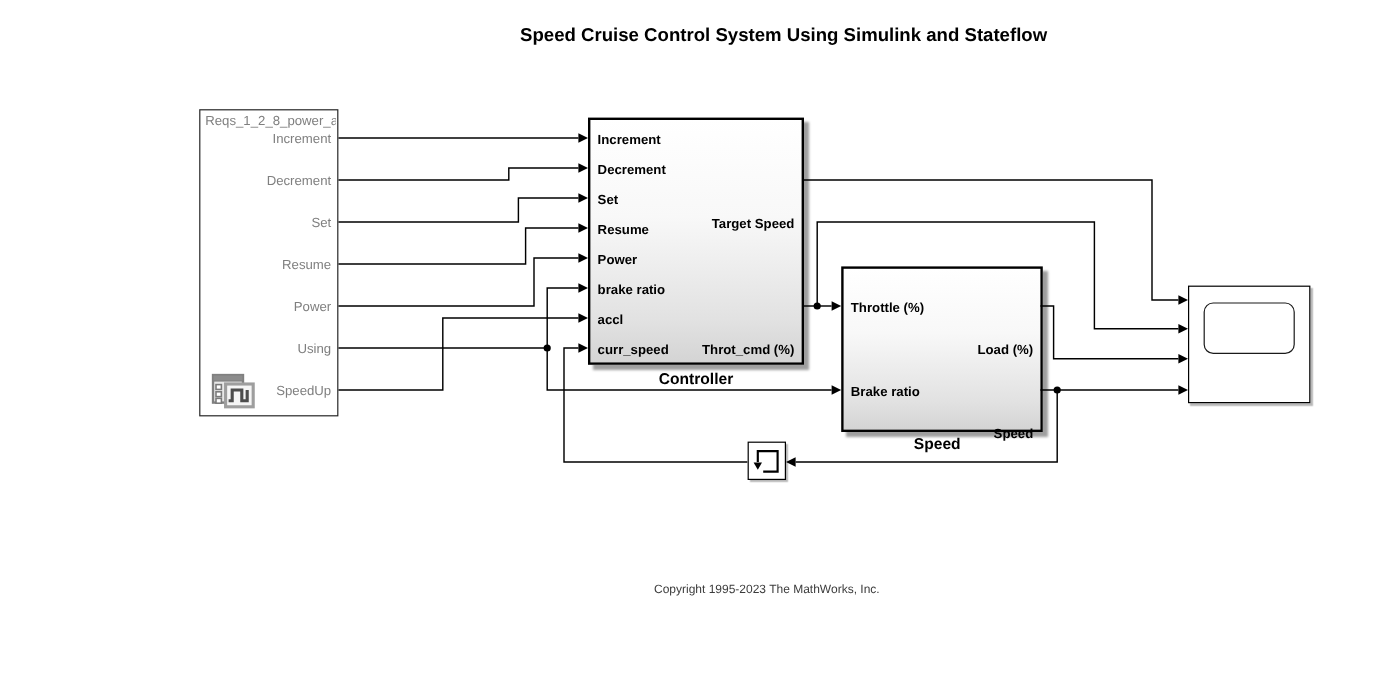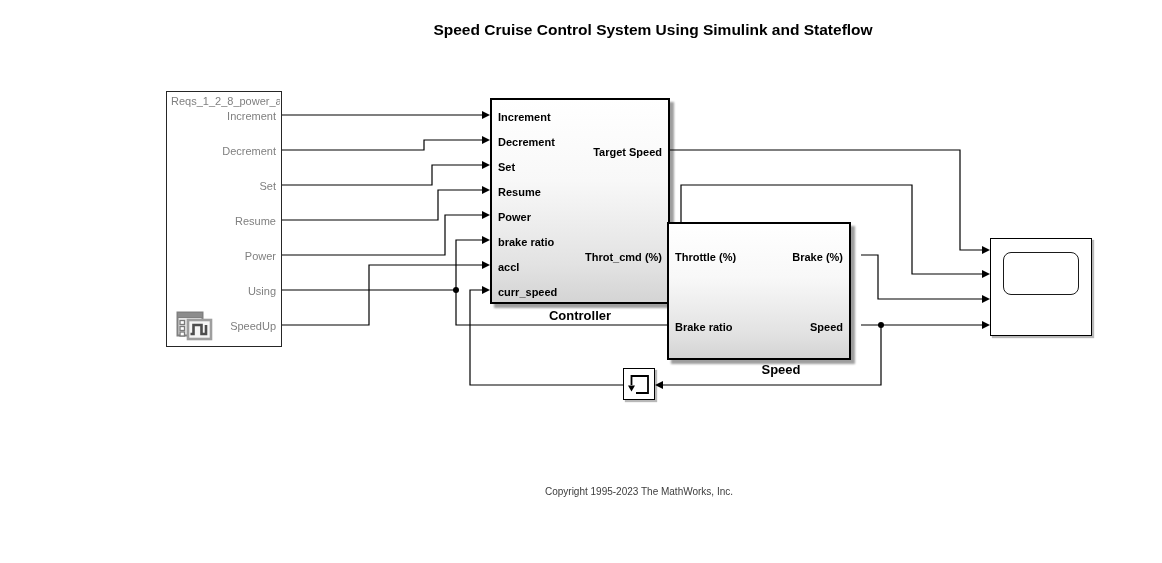--- a/index.html
+++ b/index.html
@@ -44,29 +44,29 @@
     position: absolute; right: 5px;
     font-size: 11px; color: #7f7f7f; white-space: nowrap;
   }
 
   .subsys {
     border: 2px solid #000;
     background: linear-gradient(to bottom, #ffffff 0%, #f8f8f8 40%, #e2e2e2 82%, #d4d4d4 100%);
     box-shadow: 4px 4px 2px rgba(0,0,0,0.38);
   }
   .ctrl-block { left: 490px; top: 98px; width: 180px; height: 206px; }
-  .plant-block { left: 667px; top: 222px; width: 184px; height: 138px; }
+  .plant-block { left: 701px; top: 222px; width: 168px; height: 138px; }
 
   .port-in {
     position: absolute; left: 6px;
     font-size: 11px; font-weight: bold; color: #000; white-space: nowrap;
   }
   .port-out {
     position: absolute; right: 6px;
-    font-size: 11px; font-weight: bold; color: #000; white-space: nowrap;
+    font-size: 11px; font-weight: bold; color: #000; white-space: nowrap; margin-top: 35px;
   }
 
   .caption {
     position: absolute; z-index: 2;
     text-align: center; font-size: 13px; font-weight: bold; color: #000;
     line-height: 15.5px;
   }
   .ctrl-caption { left: 490px; top: 308px; width: 180px; }
   .plant-caption { left: 701px; top: 362px; width: 160px; }
   .scope-caption { left: 966px; top: 340px; width: 150px; }
@@ -187,21 +187,21 @@
     <span class="port-in" style="top:161px">accl</span>
     <span class="port-in" style="top:186px">curr_speed</span>
     <span class="port-out" style="top:46px">Target Speed</span>
     <span class="port-out" style="top:151px">Throt_cmd (%)</span>
   </div>
   <div class="caption ctrl-caption">Controller</div>
 
   <div class="block subsys plant-block">
     <span class="port-in" style="top:27px">Throttle (%)</span>
     <span class="port-in" style="top:97px">Brake ratio</span>
-    <span class="port-out" style="top:27px">Brake (%)</span>
+    <span class="port-out" style="top:27px">Load (%)</span>
     <span class="port-out" style="top:97px">Speed</span>
   </div>
   <div class="caption plant-caption">Speed</div>
 
   <div class="block scope-block">
     <div class="scope-screen"></div>
   </div>
 
   <div class="block delay-block">
     <svg class="icon-svg" width="30" height="30">

